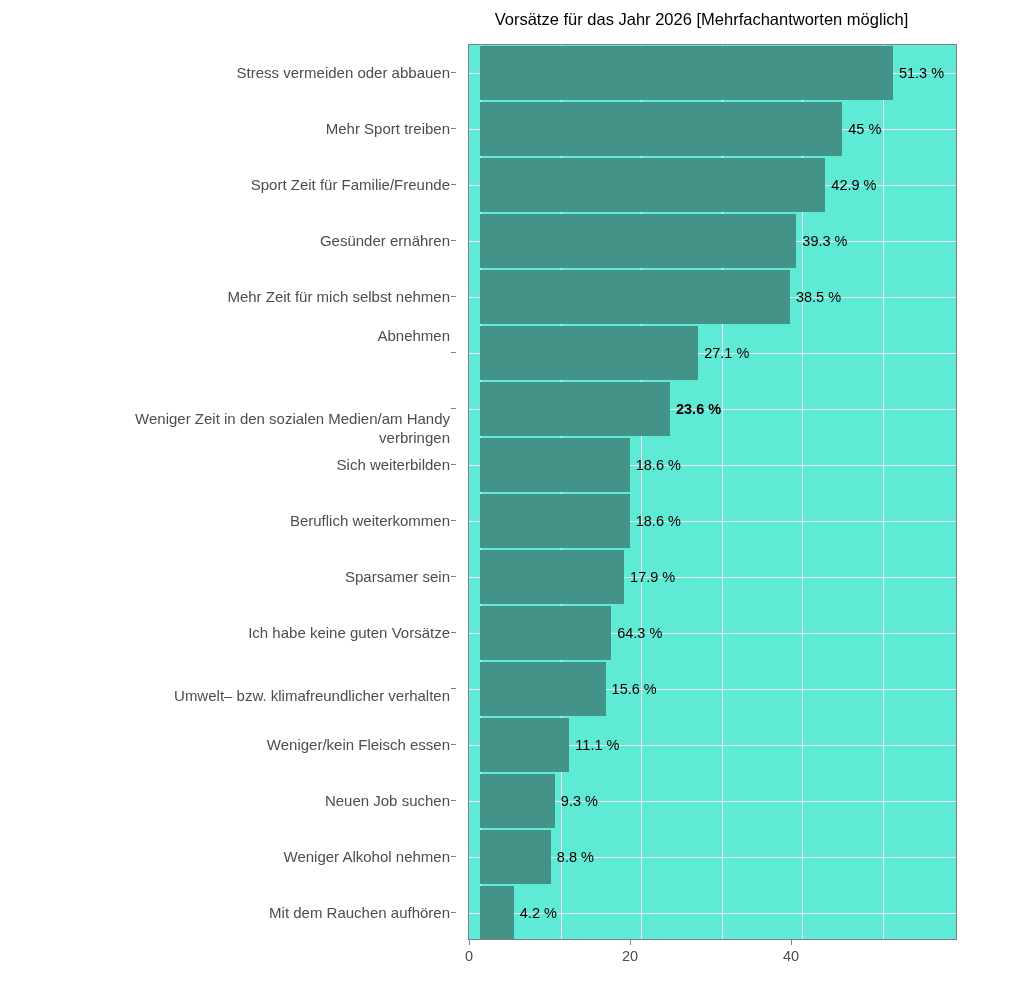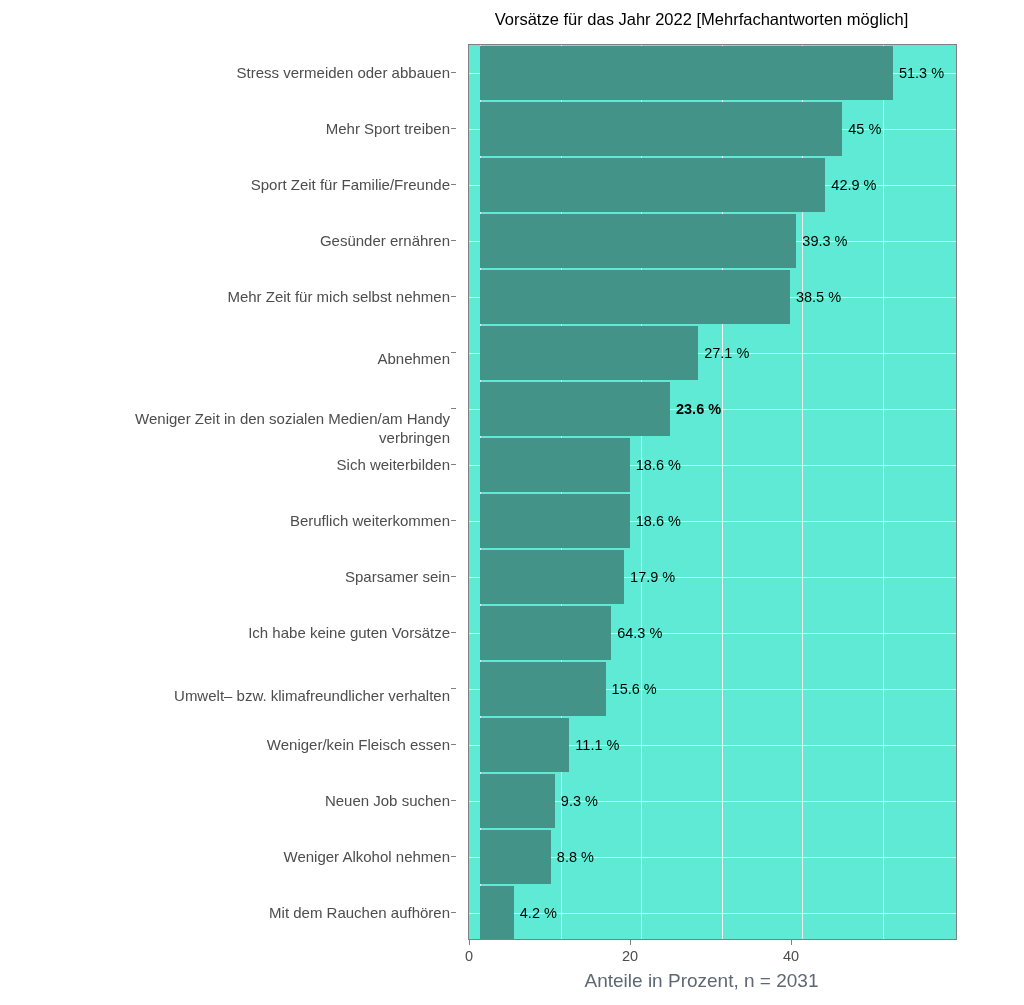--- a/index.html
+++ b/index.html
@@ -138,21 +138,21 @@
     font-size: 19px;
     color: #5d6874;
     white-space: nowrap;
   }
 </style>
 </head>
 <body>
 
 <div id="figure">
 
-  <div id="chart-title">Vorsätze für das Jahr 2022 [Mehrfachantworten möglich]</div>
+  <div id="chart-title">Vorsätze für das Jahr 2026 [Mehrfachantworten möglich]</div>
 
   <div id="plot-panel">
     <div id="grid-layer">
         <div class="gridline-minor" style="left: 91.5px;"></div>
         <div class="gridline-minor" style="left: 252.5px;"></div>
         <div class="gridline-minor" style="left: 413.5px;"></div>
         <div class="gridline-major" style="left: 11px;"></div>
         <div class="gridline-major" style="left: 172px;"></div>
         <div class="gridline-major" style="left: 333px;"></div>
         <div class="gridline-h" style="top: 28px;"></div>
@@ -209,21 +209,21 @@
         <div class="value-label" style="left: 50.81px; top: 861px;">4.2 %</div>
       </div>
   </div>
 
   <div id="y-axis-labels">
       <div class="cat-label" style="top: 18.5px;">Stress vermeiden oder abbauen</div>
       <div class="cat-label" style="top: 74.5px;">Mehr Sport treiben</div>
       <div class="cat-label" style="top: 130.5px;">Sport Zeit für Familie/Freunde</div>
       <div class="cat-label" style="top: 186.5px;">Gesünder ernähren</div>
       <div class="cat-label" style="top: 242.5px;">Mehr Zeit für mich selbst nehmen</div>
-      <div class="cat-label" style="top: 305px;">Abnehmen</div>
+      <div class="cat-label" style="top: 282px;">Abnehmen</div>
       <div class="cat-label" style="top: 345px; margin-top: 20px;">Weniger Zeit in den sozialen Medien/am Handy
 verbringen</div>
       <div class="cat-label" style="top: 410.5px;">Sich weiterbilden</div>
       <div class="cat-label" style="top: 466.5px;">Beruflich weiterkommen</div>
       <div class="cat-label" style="top: 522.5px;">Sparsamer sein</div>
       <div class="cat-label" style="top: 578.5px;">Ich habe keine guten Vorsätze</div>
       <div class="cat-label" style="top: 642px;">Umwelt– bzw. klimafreundlicher verhalten</div>
       <div class="cat-label" style="top: 690.5px;">Weniger/kein Fleisch essen</div>
       <div class="cat-label" style="top: 746.5px;">Neuen Job suchen</div>
       <div class="cat-label" style="top: 802.5px;">Weniger Alkohol nehmen</div>
@@ -249,15 +249,14 @@
     </div>
   <div id="x-axis-layer">
       <div class="x-tick" style="left: 469px;"></div>
       <div class="x-tick-label" style="left: 469px;">0</div>
       <div class="x-tick" style="left: 630px;"></div>
       <div class="x-tick-label" style="left: 630px;">20</div>
       <div class="x-tick" style="left: 791px;"></div>
       <div class="x-tick-label" style="left: 791px;">40</div>
     </div>
 
-  <div id="x-axis-caption">Anteile in Prozent, n = 2031</div>
 
 </div>
 
 </body></html>

